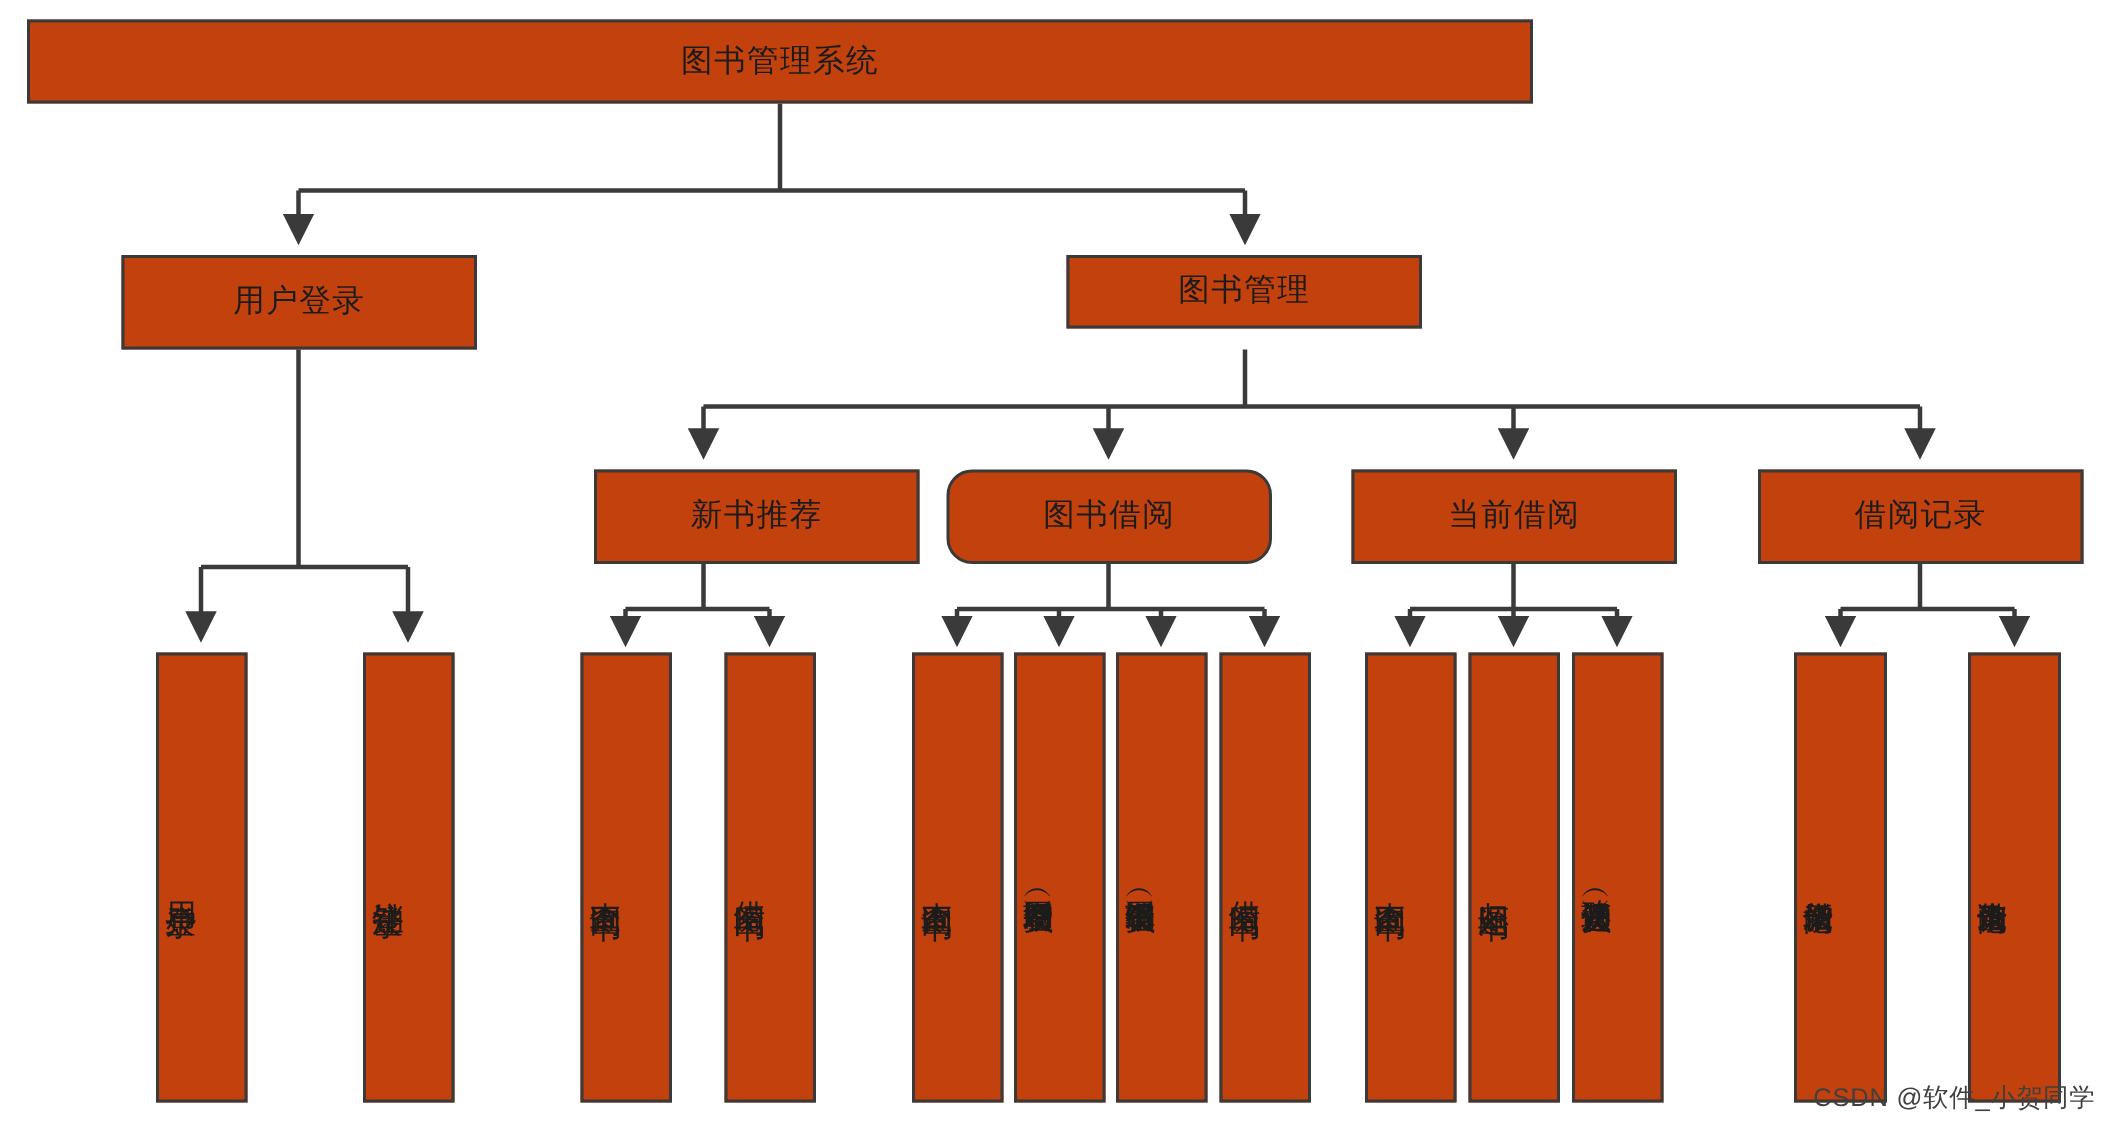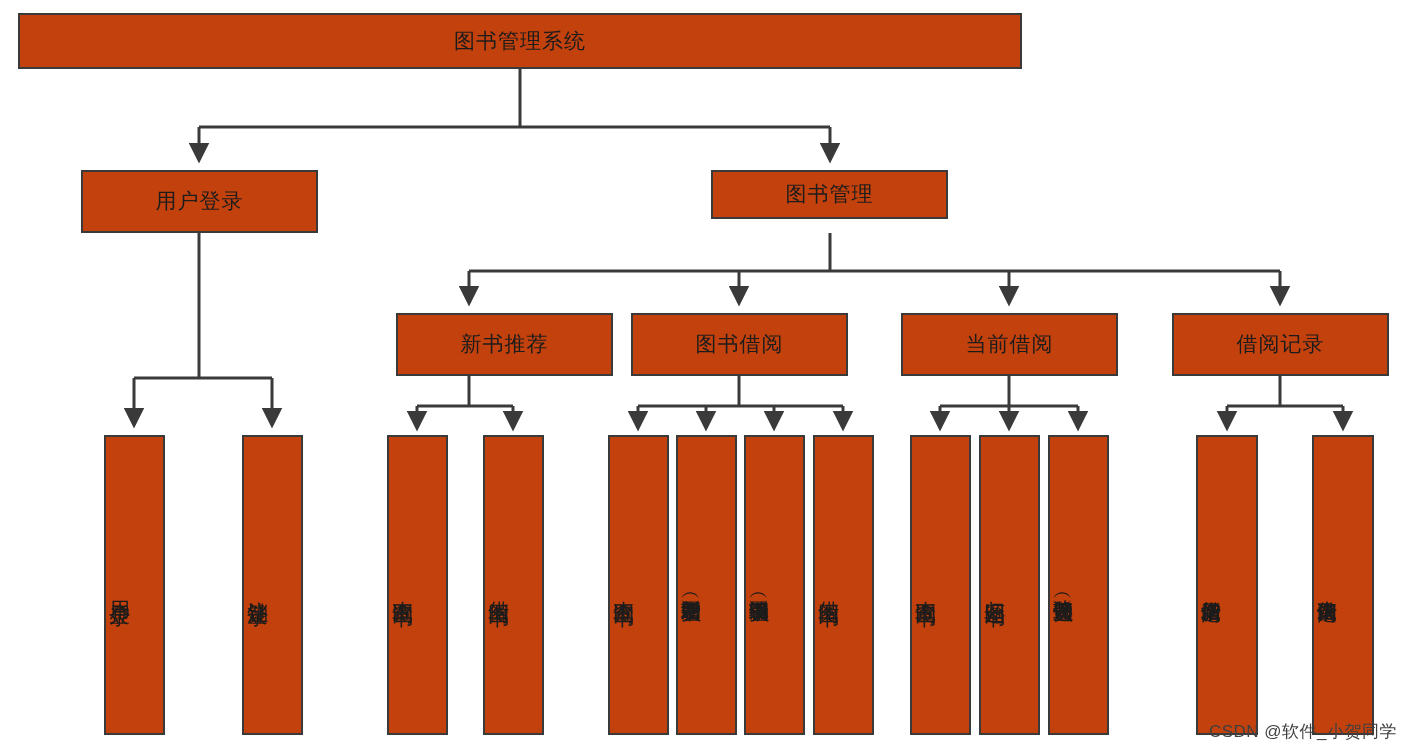--- a/index.html
+++ b/index.html
@@ -138,21 +138,21 @@
   <div class="node node-h" style="left:81px; top:170px; width:237px; height:63px;">
     <span class="node-label">用户登录</span>
   </div>
   <div class="node node-h" style="left:711px; top:170px; width:237px; height:49px;">
     <span class="node-label">图书管理</span>
   </div>
 
   <div class="node node-h" style="left:361px; top:313px; width:217px; height:63px;margin-left:35px;">
     <span class="node-label">新书推荐</span>
   </div>
-  <div class="node node-h" style="left:631px; top:313px; width:217px; height:63px;">
+  <div class="node node-h" style="left:631px; top:313px; width:217px; height:63px;border-radius:17px;">
     <span class="node-label">图书借阅</span>
   </div>
   <div class="node node-h" style="left:901px; top:313px; width:217px; height:63px;">
     <span class="node-label">当前借阅</span>
   </div>
   <div class="node node-h" style="left:1172px; top:313px; width:217px; height:63px;">
     <span class="node-label">借阅记录</span>
   </div>
 
   <div class="node node-v" style="left:104px; top:435px; width:61px; height:300px;">

